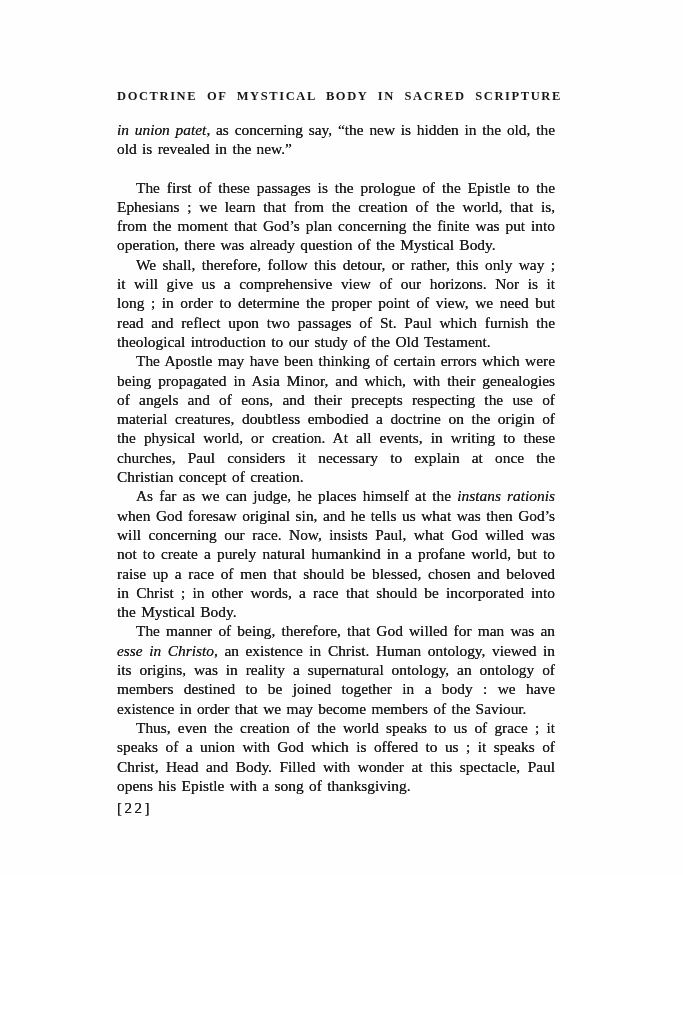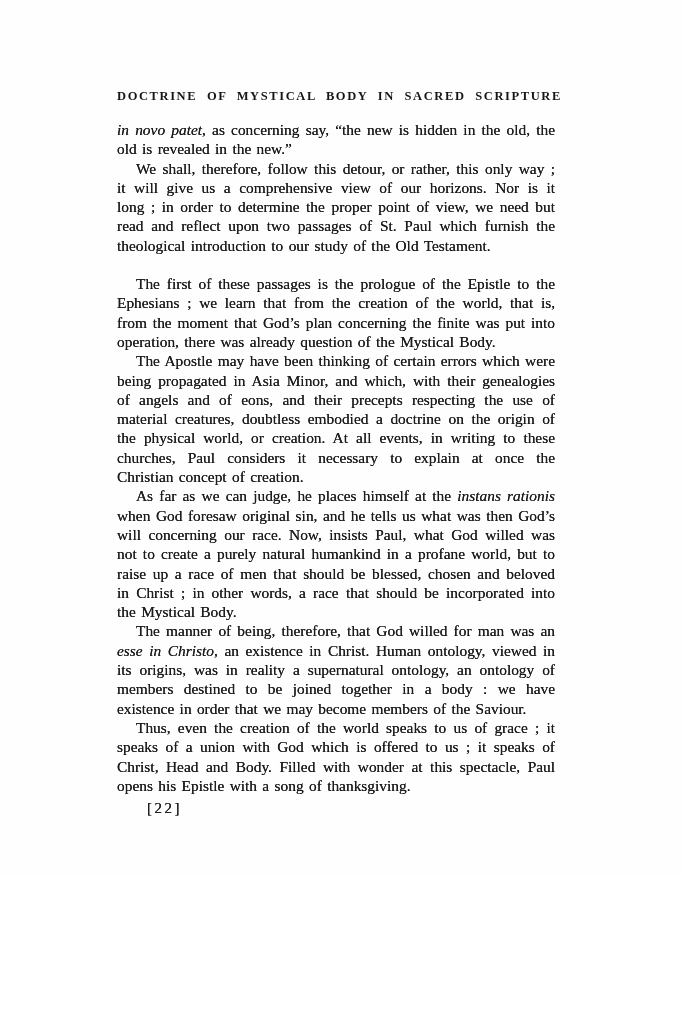--- a/index.html
+++ b/index.html
@@ -39,37 +39,36 @@
   }
   .text-block p {
     margin: 0;
     padding: 0;
   }
   .text-block p.indent { text-indent: 19px; }
   .text-block p.section-break { margin-top: 19px; }
   .text-block .italic { font-style: italic; }
   .page-number {
     margin-top: 4px;
-    margin-left: 30px;
     font-size: 15px;
     letter-spacing: 2.5px;
     text-align: left;
     text-shadow: 0 0 0.4px #1d1d1d;
   }
 </style>
 </head>
 <body>
 
 <div class="page">
   <div class="running-head">DOCTRINE OF MYSTICAL BODY IN SACRED SCRIPTURE</div>
 
   <div class="text-block">
 
-  <p class=""><span class="italic">in novo patet</span><span>, as concerning say, “the new is hidden in the old, the old is revealed in the new.”</span></p>
+  <p class=""><span class="italic">in union patet</span><span>, as concerning say, “the new is hidden in the old, the old is revealed in the new.”</span></p>
+      <p class="indent section-break"><span>The first of these passages is the prologue of the Epistle to the Ephesians&nbsp;; we learn that from the creation of the world, that is, from the moment that God’s plan concerning the finite was put into operation, there was already question of the Mystical Body.</span></p>
       <p class="indent"><span>We shall, therefore, follow this detour, or rather, this only way&nbsp;; it will give us a comprehensive view of our horizons. Nor is it long&nbsp;; in order to determine the proper point of view, we need but read and reflect upon two passages of St. Paul which furnish the theological introduction to our study of the Old Testament.</span></p>
-      <p class="indent section-break"><span>The first of these passages is the prologue of the Epistle to the Ephesians&nbsp;; we learn that from the creation of the world, that is, from the moment that God’s plan concerning the finite was put into operation, there was already question of the Mystical Body.</span></p>
       <p class="indent"><span>The Apostle may have been thinking of certain errors which were being propagated in Asia Minor, and which, with their genealogies of angels and of eons, and their precepts respecting the use of material creatures, doubtless embodied a doctrine on the origin of the physical world, or creation. At all events, in writing to these churches, Paul considers it necessary to explain at once the Christian concept of creation.</span></p>
       <p class="indent"><span>As far as we can judge, he places himself at the </span><span class="italic">instans rationis</span><span> when God foresaw original sin, and he tells us what was then God’s will concerning our race. Now, insists Paul, what God willed was not to create a purely natural humankind in a profane world, but to raise up a race of men that should be blessed, chosen and beloved in Christ&nbsp;; in other words, a race that should be incorporated into the Mystical Body.</span></p>
       <p class="indent"><span>The manner of being, therefore, that God willed for man was an </span><span class="italic">esse in Christo</span><span>, an existence in Christ. Human ontology, viewed in its origins, was in reality a supernatural ontology, an ontology of members destined to be joined together in a body&nbsp;: we have existence in order that we may become members of the Saviour.</span></p>
       <p class="indent"><span>Thus, even the creation of the world speaks to us of grace&nbsp;; it speaks of a union with God which is offered to us&nbsp;; it speaks of Christ, Head and Body. Filled with wonder at this spectacle, Paul opens his Epistle with a song of thanksgiving.</span></p>
       <div class="page-number">[22]</div>
     </div>
 </div>
 
 </body></html>

